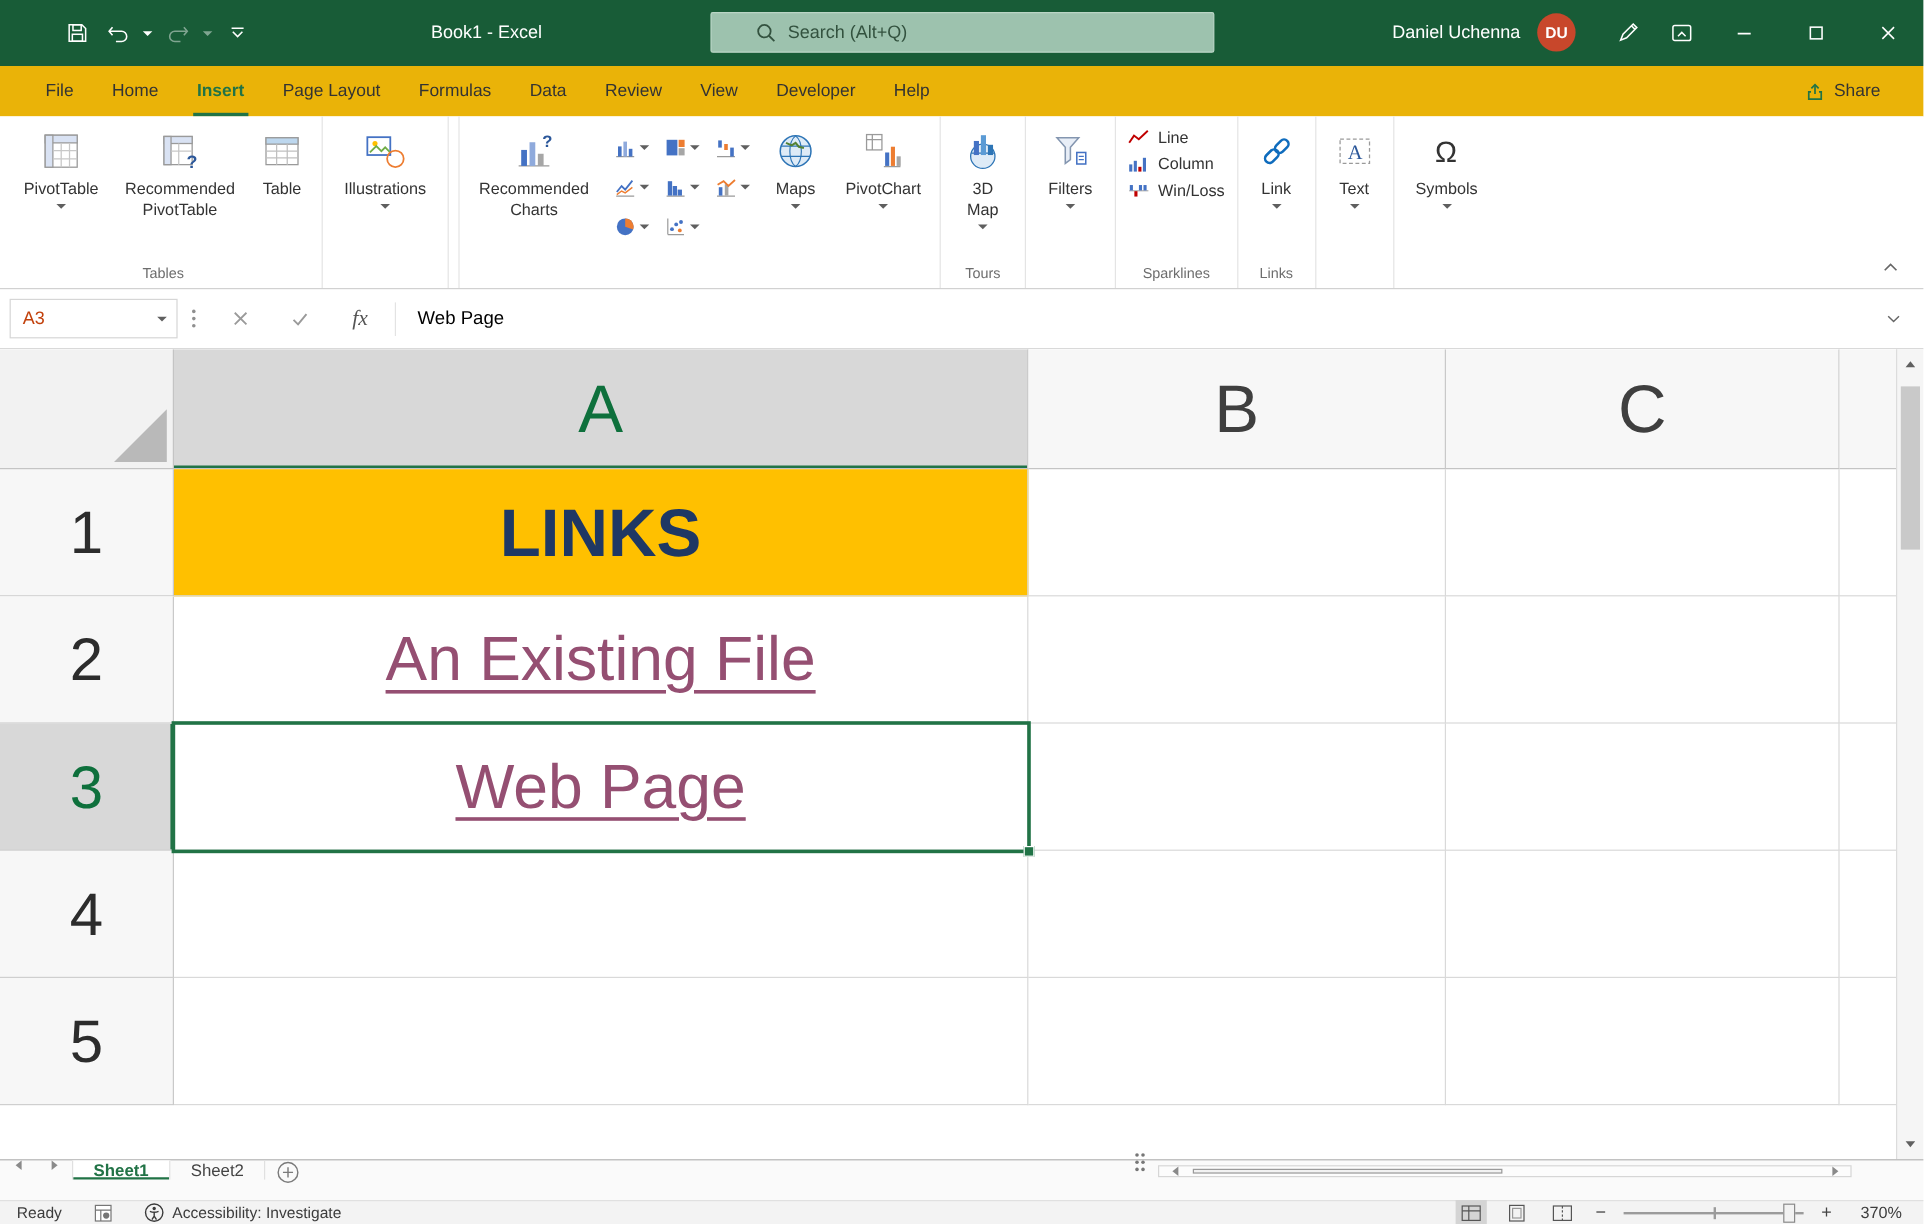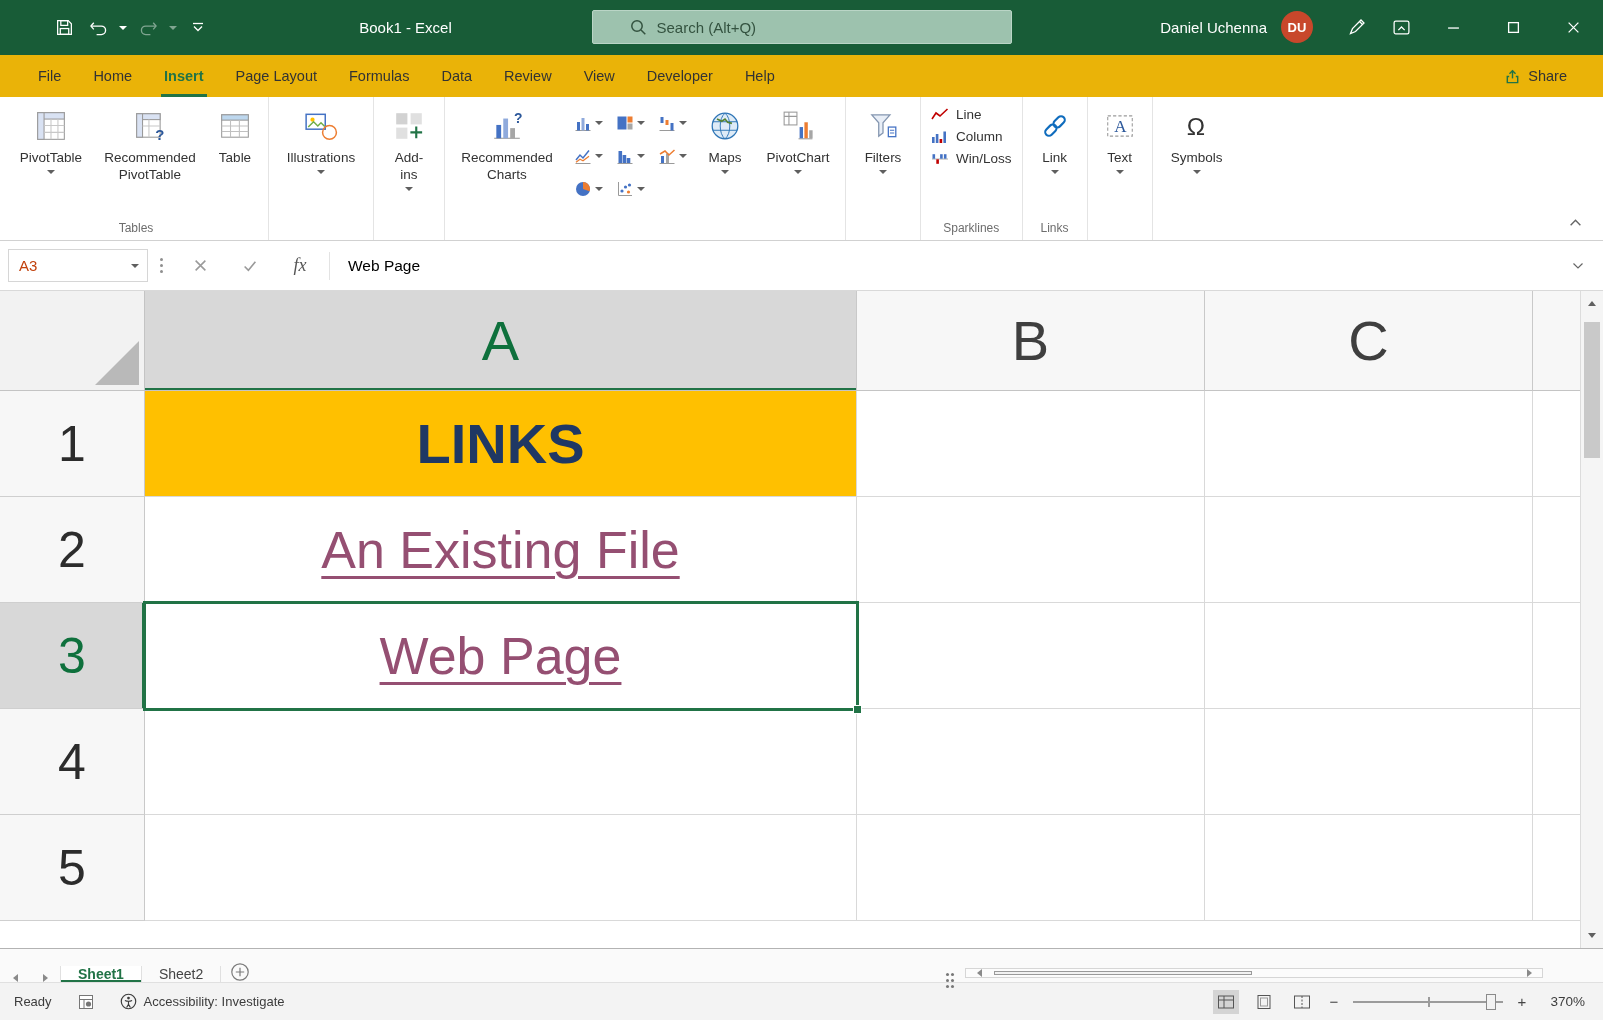--- a/index.html
+++ b/index.html
@@ -98,35 +98,35 @@
   .selbox { position:absolute; left:143px; top:310px; width:716px; height:110px; border:3px solid #217346; pointer-events:none; }
   .fillhandle { position:absolute; right:-6px; bottom:-6px; width:9px; height:9px; background:#217346; border:1.5px solid #fff; pointer-events:auto; cursor:crosshair; }
 
   
   .vscroll { width:23px; flex:none; background:#F5F5F5; border-left:1px solid #DCDCDC; position:relative; }
   .vsbtn { position:absolute; left:0; right:0; height:25px; display:flex; align-items:center; justify-content:center; cursor:pointer; }
   .vsbtn.up { top:0; } .vsbtn.down { bottom:0; }
   .vthumb { position:absolute; left:3px; right:3px; top:31px; height:136px; background:#C9C9C9; cursor:grab; }
 
   
-  .sheetbar { height:34px; flex:none; background:#FAFAFA; border-top:1px solid #B3B3B3; display:flex; align-items:flex-end; position:relative; }
+  .sheetbar { height:34px; flex:none; background:#FAFAFA; border-top:1px solid #B3B3B3; display:flex; align-items:flex-start; position:relative; }
   .snav { width:30px; display:flex; align-items:center; justify-content:center; cursor:pointer; }
   .stab { padding:0 17px; display:flex; align-items:center; font-size:14px; color:#444; border-right:1px solid #E0E0E0; cursor:pointer; }
   .stab.active { background:#fff; color:#217346; font-weight:bold; box-shadow:inset 0 -2px 0 #217346; border-left:1px solid #E0E0E0; }
   .saddbtn { width:38px; display:flex; align-items:center; justify-content:center; cursor:pointer; }
   .splitdots { display:flex; align-items:center; margin-left:auto; margin-right:10px; cursor:col-resize; }
   .splitdots i { width:3px; height:3px; background:#777; border-radius:50%;
                  box-shadow:0 6px 0 #777, 0 -6px 0 #777, 5px 0 0 #777, 5px 6px 0 #777, 5px -6px 0 #777; margin-right:6px; }
   .hscroll { width:578px; margin:4px 60px 4px 0; border:1px solid #D6D6D6; background:#FCFCFC; display:flex; align-items:stretch; }
   .hsbtn { width:26px; display:flex; align-items:center; justify-content:center; cursor:pointer; }
   .hstrack { flex:1; position:relative; }
   .hthumb { position:absolute; left:2px; top:2px; bottom:2px; width:258px; background:#F2F2F2; border:1px solid #9A9A9A; cursor:grab; }
 
   
-  .statusbar { height:38px; flex:none; background:#F3F3F3; border-top:1px solid #E0E0E0; display:flex; align-items:center;
+  .statusbar { height:20px; flex:none; background:#F3F3F3; border-top:1px solid #E0E0E0; display:flex; align-items:center;
                font-size:13px; color:#3c3c3c; padding:0 18px 0 14px; }
   .sb-item { display:flex; align-items:center; gap:7px; margin-right:26px; cursor:pointer; }
   .sb-right { margin-left:auto; display:flex; align-items:center; gap:12px; }
   .viewbtn { width:26px; height:24px; display:flex; align-items:center; justify-content:center; cursor:pointer; }
   .viewbtn.active { background:#D4D4D4; }
   .zoomtxt { font-size:15px; color:#444; width:14px; text-align:center; cursor:pointer; }
   .zoomslider { width:150px; height:20px; position:relative; cursor:pointer; }
   .ztrack { position:absolute; left:0; right:0; top:9px; height:2px; background:#9B9B9B; }
   .ztick { position:absolute; left:50%; top:5px; width:2px; height:10px; background:#9B9B9B; }
   .zthumb { position:absolute; left:calc(92% - 5px); top:2px; width:10px; height:16px; background:#F2F2F2; border:1px solid #8a8a8a; cursor:grab; }
@@ -316,34 +316,20 @@
             </svg>
           </span>
           <span class="lbl">Illustrations</span>
           <i class="td"></i>
         </div>
       </div>
       <div class="rgroup-label"></div>
     </div>
 
     <div class="rgroup">
-      <div class="rgroup-content">
-        <div class="bigbtn" style="width:62px">
-          <span class="icon">
-            <svg width="32" height="32" viewBox="0 0 30 30">
-              <rect x="3" y="3" width="10.5" height="10.5" fill="#D2D2D2"></rect>
-              <rect x="16.5" y="3" width="10.5" height="10.5" fill="#E0E0E0"></rect>
-              <rect x="3" y="16.5" width="10.5" height="10.5" fill="#E0E0E0"></rect>
-              <path d="M21.8 15.5 v11 M16.3 21 h11" stroke="#217346" stroke-width="2" fill="none"></path>
-            </svg>
-          </span>
-          <span class="lbl" style="width:40px">Add-ins</span>
-          <i class="td"></i>
-        </div>
-      </div>
       <div class="rgroup-label"></div>
     </div>
 
     <div class="rgroup">
       <div class="rgroup-content">
         <div class="bigbtn" style="width:116px">
           <span class="icon">
             <svg width="32" height="32" viewBox="0 0 30 30">
               <path d="M3 26.5 h24" stroke="#9a9a9a"></path>
               <rect x="5" y="14" width="4.5" height="12.5" fill="#4472C4"></rect>
@@ -464,20 +450,38 @@
               <rect x="21" y="11.5" width="3.2" height="15" fill="#ED7D31"></rect>
               <rect x="25.5" y="19" width="3.2" height="7.5" fill="#A6A6A6"></rect>
             </svg>
           </span>
           <span class="lbl">PivotChart</span>
           <i class="td"></i>
         </div>
       </div>
     </div>
 
+    <div class="rgroup">
+      <div class="rgroup-content">
+        <div class="bigbtn" style="width:62px">
+          <span class="icon">
+            <svg width="32" height="32" viewBox="0 0 30 30">
+              <circle cx="15" cy="19" r="9.5" fill="#DEEBF7" stroke="#2E75B6"></circle>
+              <path d="M6 16.5 h18" stroke="#2E75B6" stroke-width="0.8"></path>
+              <rect x="8" y="7" width="4" height="11" fill="#4472C4"></rect>
+              <rect x="13.5" y="2.5" width="4" height="15.5" fill="#5B9BD5"></rect>
+              <rect x="19" y="10" width="4" height="8" fill="#2E75B6"></rect>
+            </svg>
+          </span>
+          <span class="lbl" style="width:36px">3D Map</span>
+          <i class="td"></i>
+        </div>
+      </div>
+      <div class="rgroup-label">Tours</div>
+    </div>
 
     <div class="rgroup">
       <div class="rgroup-content">
         <div class="bigbtn" style="width:66px">
           <span class="icon">
             <svg width="32" height="32" viewBox="0 0 30 30">
               <path d="M4.5 4.5 h17 l-6.5 7.5 v9.5 l-4 3 v-12.5 z" fill="#E8EEF7" stroke="#8496B0" stroke-width="1.2"></path>
               <rect x="20" y="16" width="7" height="9" fill="#fff" stroke="#4472C4" stroke-width="1.2"></rect>
               <path d="M21.5 19 h4 M21.5 21.5 h4" stroke="#4472C4"></path>
             </svg>

